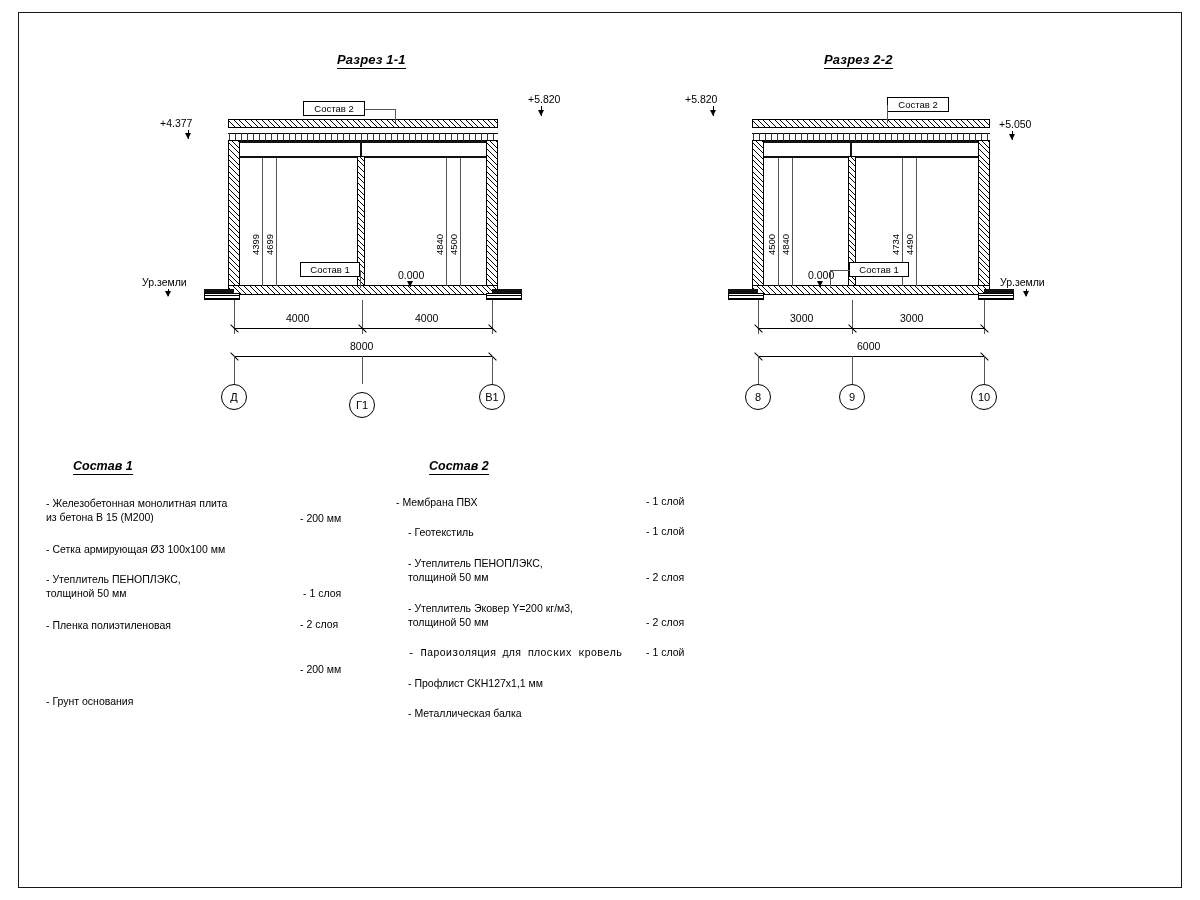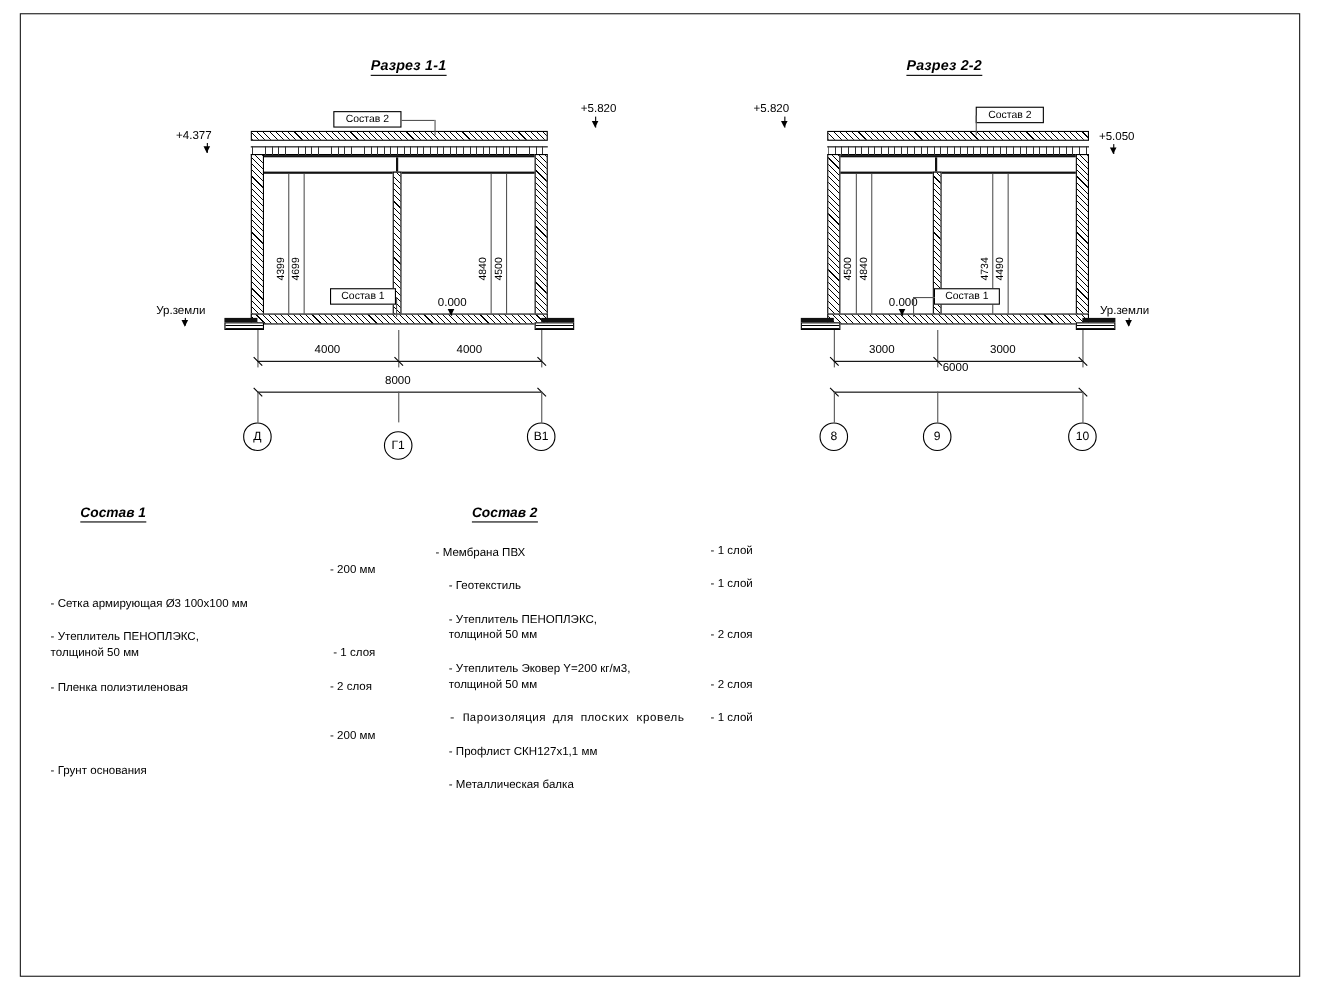--- a/index.html
+++ b/index.html
@@ -305,33 +305,35 @@
     <div class="ln-thin-v" style="left:384px; top:300px; height:34px;"></div>
     <div class="tick" style="left:153px; top:328px;"></div>
     <div class="tick" style="left:247px; top:328px;"></div>
     <div class="tick" style="left:379px; top:328px;"></div>
     <div class="dim-txt" style="left:190px; top:312px;">3000</div>
     <div class="dim-txt" style="left:300px; top:312px;">3000</div>
 
     <div class="ln-h" style="left:158px; top:356px; width:226px;"></div>
     <div class="tick" style="left:153px; top:356px;"></div>
     <div class="tick" style="left:379px; top:356px;"></div>
-    <div class="dim-txt" style="left:257px; top:328px;">6000</div>
+    <div class="dim-txt" style="left:257px; top:340px;">6000</div>
 
     <div class="ln-thin-v" style="left:158px; top:356px; height:28px;"></div>
     <div class="ln-thin-v" style="left:252px; top:356px; height:28px;"></div>
     <div class="ln-thin-v" style="left:384px; top:356px; height:28px;"></div>
     <div class="axis-circ" style="left:145px; top:384px;">8</div>
     <div class="axis-circ" style="left:239px; top:384px;">9</div>
     <div class="axis-circ" style="left:371px; top:384px;">10</div>
   </div>
 
   <div class="abs" style="left:0; top:0; width:400px; height:900px;">
     <div class="legend-title abs" style="left:73px; top:459px;">Состав 1</div>
 
+    <div class="leg-item" style="left:46px; top:496px; width:250px;">- Железобетонная  монолитная плита
+из бетона В 15 (М200)</div>
     <div class="leg-qty" style="left:300px; top:512px;">- 200 мм</div>
 
     <div class="leg-item" style="left:46px; top:542px; width:260px;">- Сетка армирующая Ø3 100х100 мм</div>
     <div class="leg-qty" style="left:300px; top:542px;"></div>
 
     <div class="leg-item" style="left:46px; top:572px; width:250px;">-  Утеплитель ПЕНОПЛЭКС,
   толщиной 50 мм</div>
     <div class="leg-qty" style="left:303px; top:587px;">- 1 слоя</div>
 
     <div class="leg-item" style="left:46px; top:618px; width:250px;">- Пленка полиэтиленовая</div>

